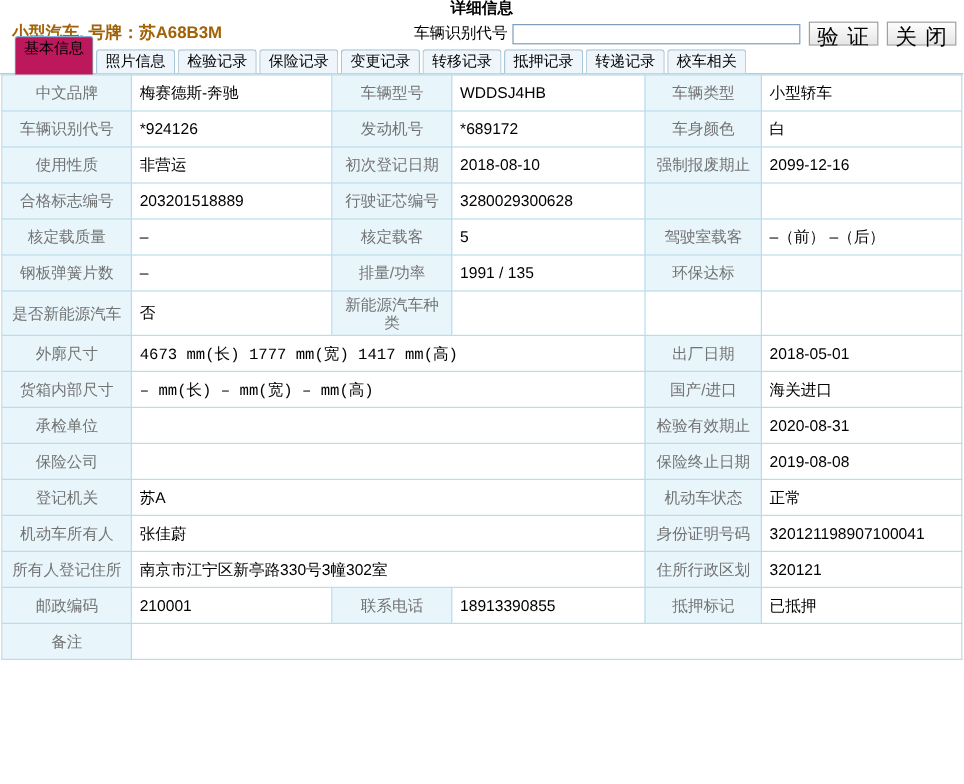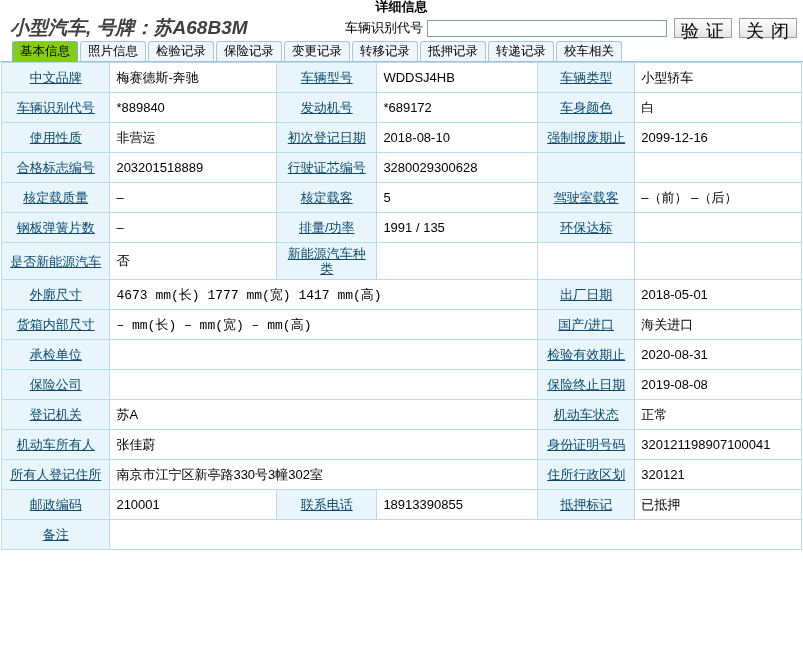--- a/index.html
+++ b/index.html
@@ -28,24 +28,23 @@
   }
   .topbar {
     display: flex;
     align-items: center;
     height: 26px;
     padding: 2px 6px 0 10px;
     box-sizing: border-box;
   }
   .topbar .plate {
     font-weight: bold;
-    font-size: 19px;
-    color: #404040;
+    font-size: 14px;
+    color: #a16207;
     white-space: nowrap;
-    font-style: italic;
   }
   .topbar .spacer { flex: 1; }
   .topbar .vin-label {
     font-size: 13px;
     margin-right: 4px;
     white-space: nowrap;
   }
   .topbar input.vin-input {
     width: 240px;
     height: 17px;
@@ -83,49 +82,48 @@
     border: 1px solid #a9c7d8;
     border-bottom: none;
     background: #eef6fb;
     margin-right: 2px;
     border-radius: 3px 3px 0 0;
     cursor: pointer;
     color: #000;
     line-height: 15px;
   }
   .tab.active {
-    background: #84cc16;
+    background: #be185d;
     border-color: #7fb3cf;
     font-weight: normal;
     position: relative;
     top: 1px;
-    padding-bottom: 3px;
+    padding-bottom: 14px;
   }
   table.detail {
     border-collapse: collapse;
     width: 801px;
     margin-left: 1px;
     table-layout: fixed;
   }
   table.detail td {
     border: 1px solid #b9dcea;
     font-size: 13px;
     padding: 3px 6px;
     vertical-align: middle;
     height: 30px;
     box-sizing: border-box;
     word-break: break-all;
   }
   td.lbl {
     background: #e8f5fb;
-    color: #0c4a6e;
+    color: #737373;
     text-align: center;
     font-size: 12.5px;
     line-height: 15px;
-    text-decoration: underline;
   }
   td.val {
     background: #ffffff;
     color: #000;
     text-align: left;
   }
   .col1 { width: 108px; }
   .col2 { width: 166px; }
   .col3 { width: 100px; }
   .col4 { width: 160px; }
@@ -175,21 +173,21 @@
       <tr>
         <td class="lbl">中文品牌</td>
         <td class="val">梅赛德斯-奔驰</td>
         <td class="lbl">车辆型号</td>
         <td class="val">WDDSJ4HB</td>
         <td class="lbl">车辆类型</td>
         <td class="val">小型轿车</td>
       </tr>
       <tr>
         <td class="lbl">车辆识别代号</td>
-        <td class="val">*889840</td>
+        <td class="val">*924126</td>
         <td class="lbl">发动机号</td>
         <td class="val">*689172</td>
         <td class="lbl">车身颜色</td>
         <td class="val">白</td>
       </tr>
       <tr>
         <td class="lbl">使用性质</td>
         <td class="val">非营运</td>
         <td class="lbl">初次登记日期</td>
         <td class="val">2018-08-10</td>

